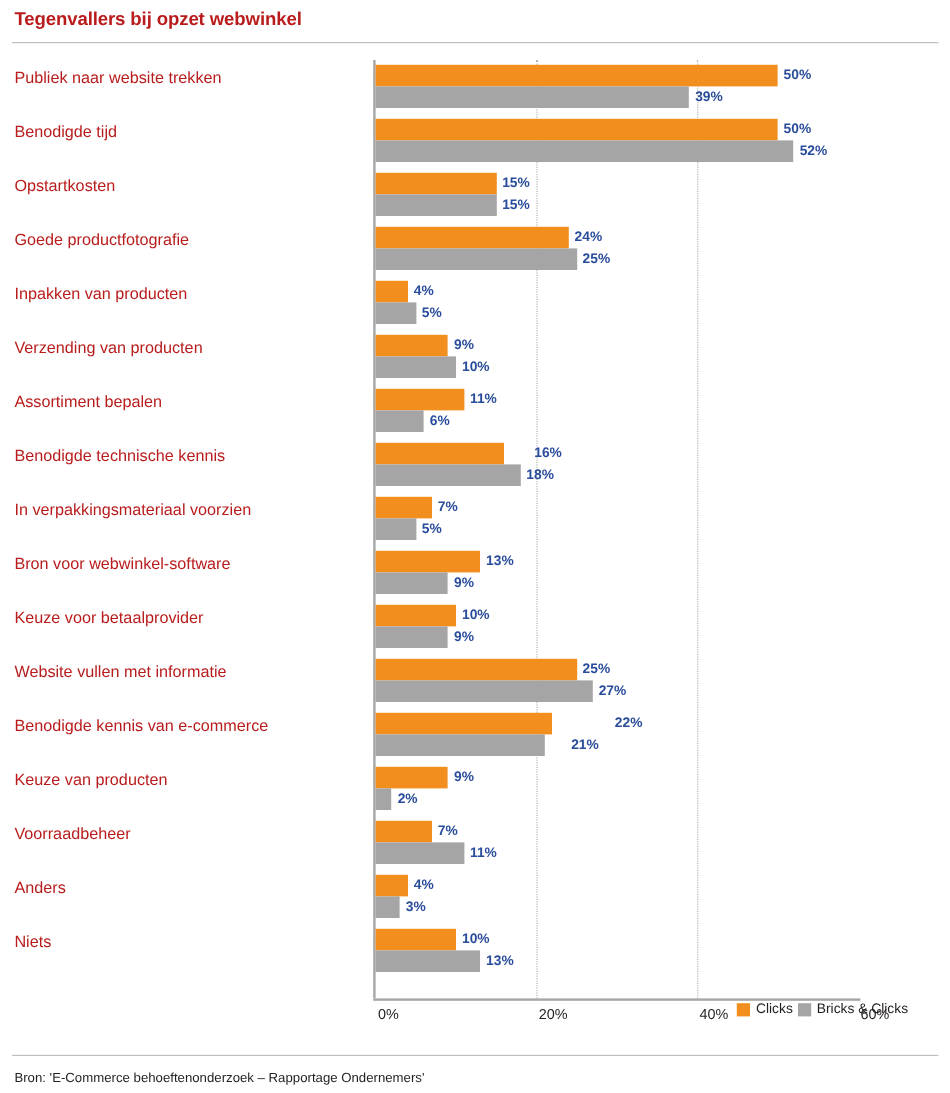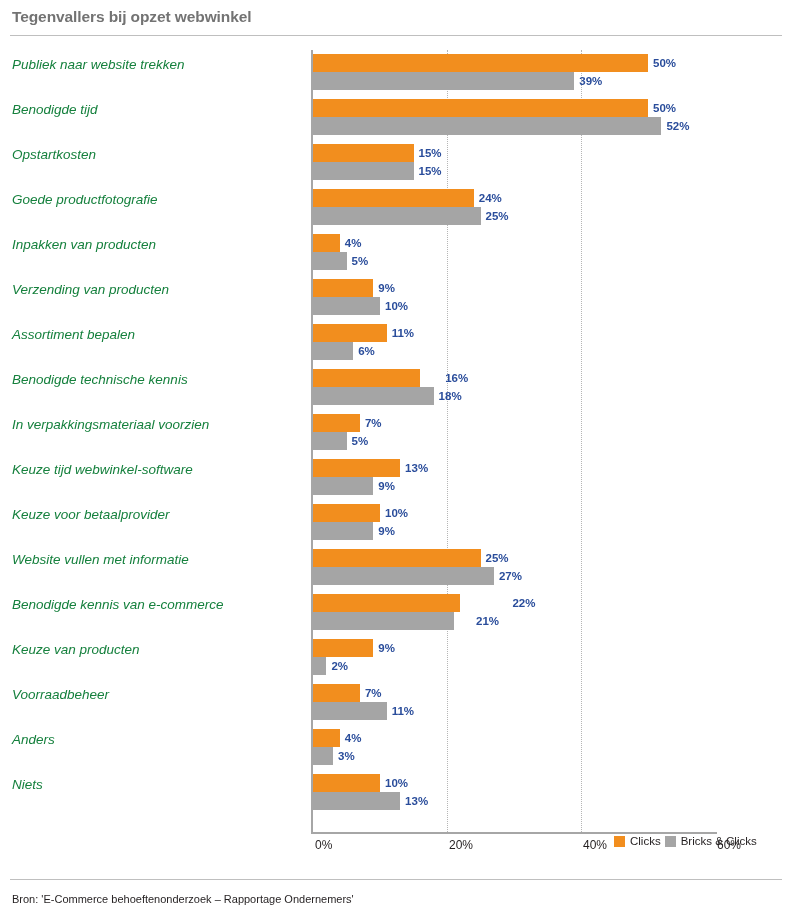--- a/index.html
+++ b/index.html
@@ -15,21 +15,21 @@
     overflow: hidden;
   }
 
   
   .chart-title {
     position: absolute;
     left: 12px;
     top: 8px;
     font-size: 15.5px;
     font-weight: bold;
-    color: #737373;
+    color: #b91c1c;
     letter-spacing: -0.1px;
     white-space: nowrap;
   }
   .rule-top {
     position: absolute;
     left: 10px;
     top: 35px;
     width: 772px;
     height: 1px;
     background: #BFBFBF;
@@ -81,24 +81,23 @@
     width: 0;
     height: 782px;
     border-left: 1px dotted #B5B5B5;
   }
 
   
   .cat-label {
     position: absolute;
     left: 12px;
     font-size: 13.5px;
-    color: #15803d;
+    color: #b91c1c;
     white-space: nowrap;
     line-height: 1;
-    font-style: italic;
   }
   .bar {
     position: absolute;
     height: 18px;
   }
   .bar.clicks   { background: #F28E1E; }
   .bar.bricks   { background: #A5A5A5; }
   .bar-value {
     position: absolute;
     font-size: 11.5px;
@@ -160,21 +159,21 @@
   <div id="categories">
       <div class="cat-label" style="top: 12px;">Publiek naar website trekken</div>
       <div class="cat-label" style="top: 57px;">Benodigde tijd</div>
       <div class="cat-label" style="top: 102px;">Opstartkosten</div>
       <div class="cat-label" style="top: 147px;">Goede  productfotografie</div>
       <div class="cat-label" style="top: 192px;">Inpakken van producten</div>
       <div class="cat-label" style="top: 237px;">Verzending van producten</div>
       <div class="cat-label" style="top: 282px;">Assortiment bepalen</div>
       <div class="cat-label" style="top: 327px;">Benodigde technische kennis</div>
       <div class="cat-label" style="top: 372px;">In verpakkingsmateriaal voorzien</div>
-      <div class="cat-label" style="top: 417px;">Keuze tijd webwinkel-software</div>
+      <div class="cat-label" style="top: 417px;">Bron voor webwinkel-software</div>
       <div class="cat-label" style="top: 462px;">Keuze voor betaalprovider</div>
       <div class="cat-label" style="top: 507px; text-align: right;">Website vullen met informatie</div>
       <div class="cat-label" style="top: 552px;">Benodigde kennis van e-commerce</div>
       <div class="cat-label" style="top: 597px;">Keuze van producten</div>
       <div class="cat-label" style="top: 642px;">Voorraadbeheer</div>
       <div class="cat-label" style="top: 687px;">Anders</div>
       <div class="cat-label" style="top: 732px;">Niets</div>
     </div>
   <div id="bars">
       <div class="bar clicks" style="left: 313px; top: 8px; width: 335px;"></div>

